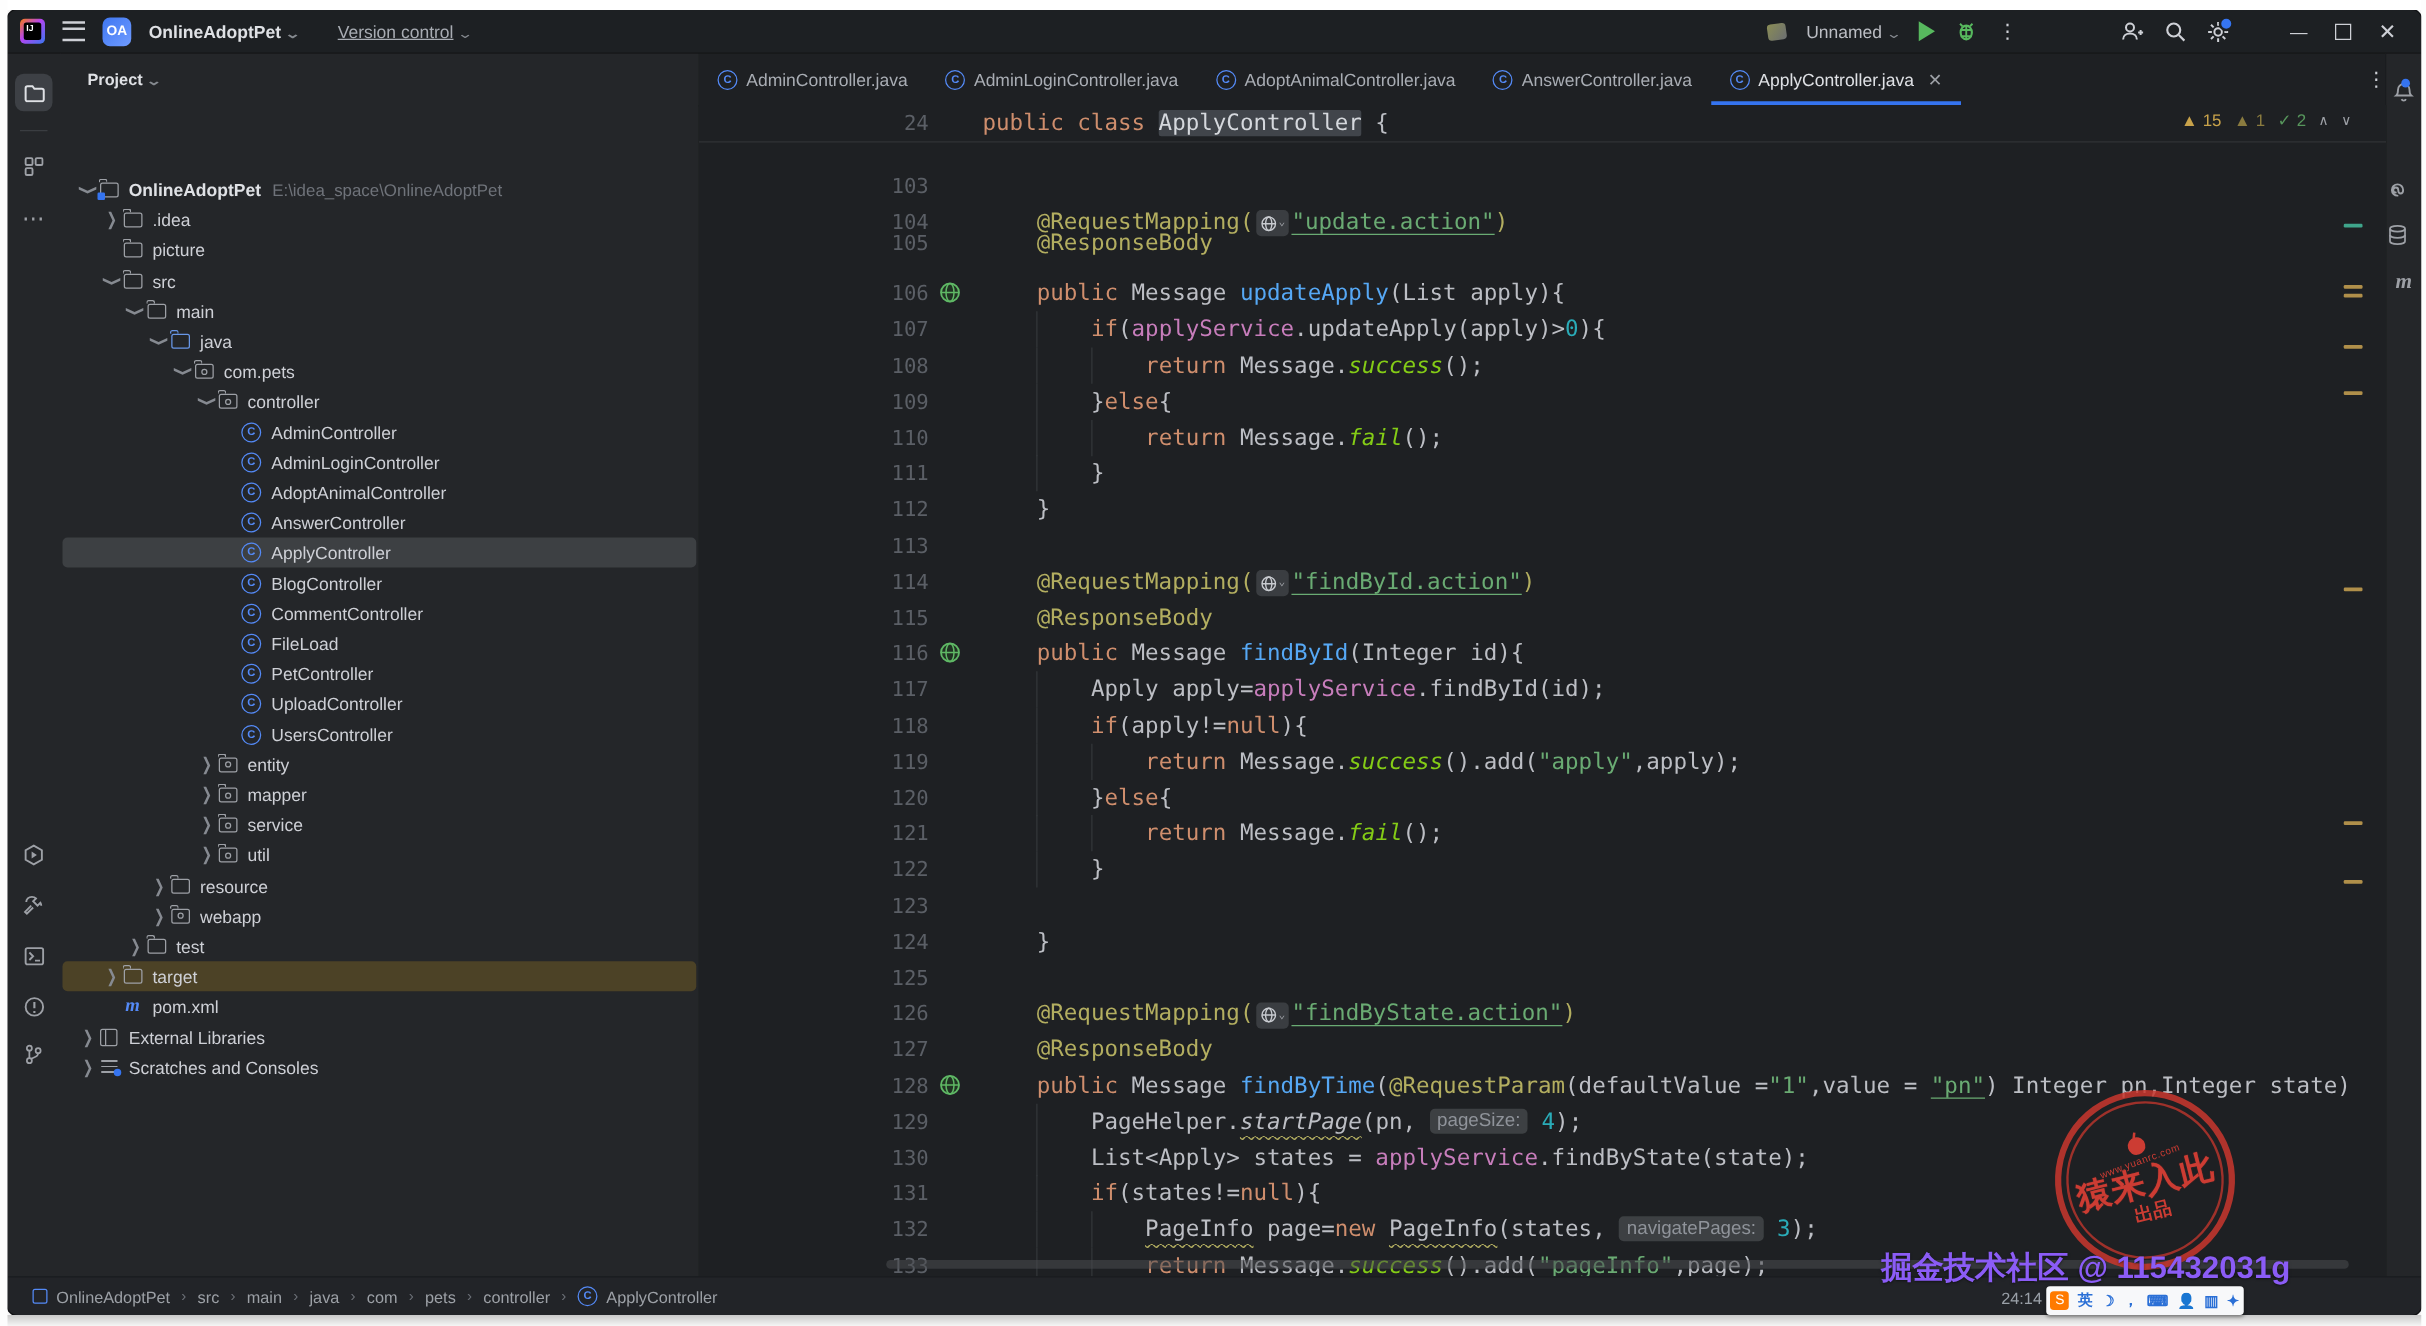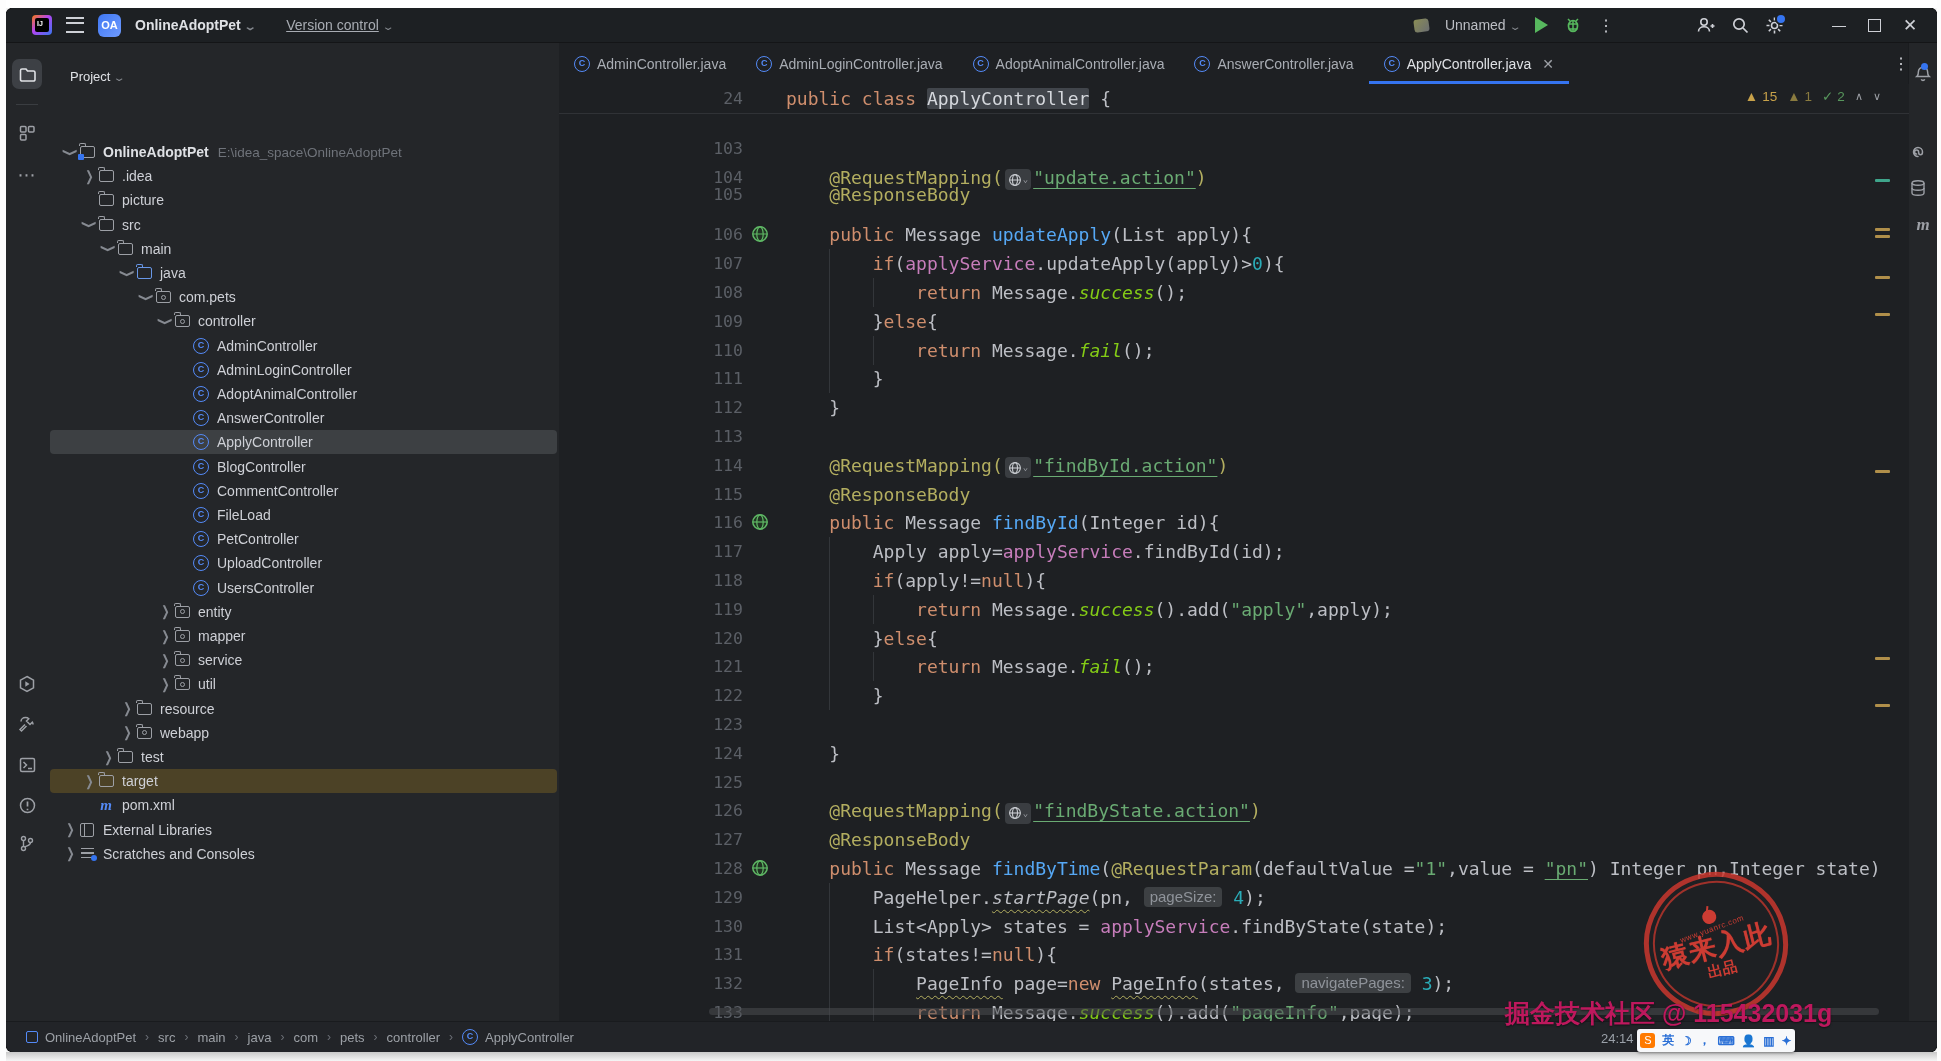--- a/index.html
+++ b/index.html
@@ -1,19 +1,19 @@
 <!DOCTYPE html>
 <html><head>
 <meta charset="utf-8">
 <style>
   html,body{margin:0;padding:0;width:1941px;height:1061px;background:#f4f4f4;font-family:"Liberation Sans",sans-serif;overflow:hidden;}
   .window{position:absolute;left:6px;top:8px;width:1931px;height:1044px;background:#1e2023;border-radius:8px;overflow:hidden;box-shadow:0 0 0 1px #101114;}
   
   .titlebar{position:absolute;left:0;top:0;right:0;height:34px;background:#1d2023;border-bottom:1px solid #141517;display:flex;align-items:center;}
-  .tb-left{display:flex;align-items:center;gap:14px;padding-left:26px;}
+  .tb-left{display:flex;align-items:center;gap:14px;padding-left:10px;}
   .ij-logo{width:20px;height:20px;border-radius:4px;background:linear-gradient(135deg,#f97a12,#b345f1 45%,#3677f0);display:flex;align-items:flex-end;}
   .ij-logo i{display:block;width:14px;height:14px;margin:3px;background:#000;border-radius:2px;color:#fff;font:bold 7px/8px "Liberation Sans";font-style:normal;padding-left:2px;padding-top:2px;box-sizing:border-box;}
   .burger{width:18px;height:12px;border-top:2px solid #ced0d6;border-bottom:2px solid #ced0d6;position:relative;}
   .burger::before{content:"";position:absolute;left:0;right:0;top:3px;height:2px;background:#ced0d6;}
   .badge-oa{width:23px;height:23px;border-radius:6px;background:linear-gradient(135deg,#3f77f2,#6f9bff);color:#fff;font:bold 11px/23px "Liberation Sans";text-align:center;}
   .tb-proj{color:#dfe1e5;font-size:14px;font-weight:bold;}
   .tb-vc{color:#a8acb3;font-size:14px;margin-left:18px;text-decoration:underline;}
   .chev{color:#85898f;font-size:10px;margin-left:5px;display:inline-block;transform:scaleX(1.6);}
   .tb-right{margin-left:auto;display:flex;align-items:center;gap:16px;padding-right:14px;}
   .runcfg-ic{width:15px;height:13px;background:linear-gradient(135deg,#8a8d55,#6b6e72);border-radius:3px;transform:rotate(-8deg);}
@@ -26,21 +26,21 @@
   .win-btn{color:#ced0d6;font-size:14px;width:26px;text-align:center;}
   .win-restore{width:11px;height:11px;border:1.5px solid #ced0d6;position:relative;background:#1d2023;}
   .win-restore::before{content:"";position:absolute;left:2px;top:-4px;width:10px;height:10px;border:1.5px solid #ced0d6;z-index:-1;}
   
   .lstrip{position:absolute;left:0;top:35px;width:42px;bottom:30px;background:#242629;border-right:1px solid #1a1c1f;}
   .ls-ic{position:absolute;left:6px;width:30px;height:30px;display:flex;align-items:center;justify-content:center;color:#9da0a6;border-radius:7px;}
   .ls-ic.active{background:#3d4045;color:#dfe1e5;}
   .ls-div{position:absolute;left:10px;width:22px;height:1px;background:#3a3d41;}
   
   .panel{position:absolute;left:42px;top:35px;width:511px;bottom:30px;background:#242629;overflow:hidden;}
-  .panel-head{position:absolute;left:22px;top:26px;color:#dfe1e5;font-size:13px;font-weight:normal;}
+  .panel-head{position:absolute;left:22px;top:13px;color:#dfe1e5;font-size:13px;font-weight:bold;}
   .tree{position:absolute;left:0;top:44px;right:0;bottom:0;}
   .trow{position:absolute;left:2px;right:2px;height:24px;display:flex;align-items:center;color:#ced0d6;font-size:14px;white-space:nowrap;border-radius:4px;}
   .trow.sel{background:#3d4043;}
   .trow.excl{background:#4c4226;}
   .tchv{width:17px;color:#868a91;font-size:10px;text-align:center;flex:none;transform:scaleY(1.4);}
   .tchv.open{transform:rotate(90deg) scaleY(1.4);}
   .ticon{flex:none;margin-right:8px;display:inline-flex;align-items:center;justify-content:center;width:16px;height:16px;position:relative;}
   .tlabel.bold{font-weight:bold;color:#dfe1e5;}
   .tpath{color:#6f737a;margin-left:9px;font-size:13.5px;}
   .fshape{width:13px;height:10px;border:1.4px solid #9da0a6;border-radius:2px;position:relative;}
@@ -95,21 +95,21 @@
   .bc-sep{color:#6b6f76;margin:0 9px;font-size:12px;}
   .mod-ic{width:10px;height:10px;border:1.5px solid #548af7;border-radius:2px;display:inline-block;}
   
   .stamp{position:absolute;left:1644px;top:872px;width:134px;height:134px;border:5px solid rgba(202,55,46,.85);border-radius:50%;transform:rotate(-14deg);z-index:20;display:flex;align-items:center;justify-content:center;}
   .stamp-in{position:absolute;inset:4px;border:2px solid rgba(202,55,46,.75);border-radius:50%;display:flex;flex-direction:column;align-items:center;justify-content:center;color:#cc3c33;}
   .stamp-apple{width:14px;height:14px;background:#cc3c33;border-radius:50% 50% 48% 48%;position:relative;margin-bottom:1px;}
   .stamp-apple::before{content:"";position:absolute;top:-4px;left:6px;width:2px;height:5px;background:#cc3c33;transform:rotate(20deg);}
   .stamp-url{font-size:8px;transform:rotate(-6deg);letter-spacing:.5px;}
   .stamp-main{font-size:27px;font-weight:bold;line-height:27px;letter-spacing:1px;text-shadow:0 0 1px rgba(202,55,46,.6);}
   .stamp-sub{font-size:15px;font-weight:bold;margin-top:1px;}
-  .credit{position:absolute;left:1505px;top:997px;font-size:25px;font-weight:bold;color:#be185d;white-space:nowrap;z-index:21;text-shadow:0 1px 2px rgba(0,0,0,.5);}
+  .credit{position:absolute;left:1505px;top:997px;font-size:25px;font-weight:bold;color:#8b5cf6;white-space:nowrap;z-index:21;text-shadow:0 1px 2px rgba(0,0,0,.5);}
   .clock{position:absolute;left:1601px;top:1031px;font-size:13px;color:#9aa0a8;z-index:21;}
   .imebar{position:absolute;left:1637px;top:1029px;width:158px;height:23px;background:#f7f8fa;border-radius:3px;display:flex;align-items:center;justify-content:space-around;z-index:22;box-shadow:0 1px 3px rgba(0,0,0,.4);}
   .ime-ic{font-size:12px;font-weight:bold;}
   .ime-s{width:15px;height:15px;background:#ff7a00;color:#fff;border-radius:3px;text-align:center;line-height:15px;font-size:11px;}
   
   .frame-top{position:absolute;left:0;top:0;right:0;height:8px;background:#fff;}
   .frame-bottom{position:absolute;left:0;bottom:0;right:0;height:9px;background:linear-gradient(#c9c9c9,#f6f6f6);}
   .frame-left{position:absolute;left:0;top:0;width:6px;bottom:0;background:#fdfdfd;}
   .frame-right{position:absolute;right:0;top:0;width:4px;bottom:0;background:#fdfdfd;}
   svg{display:block;}

